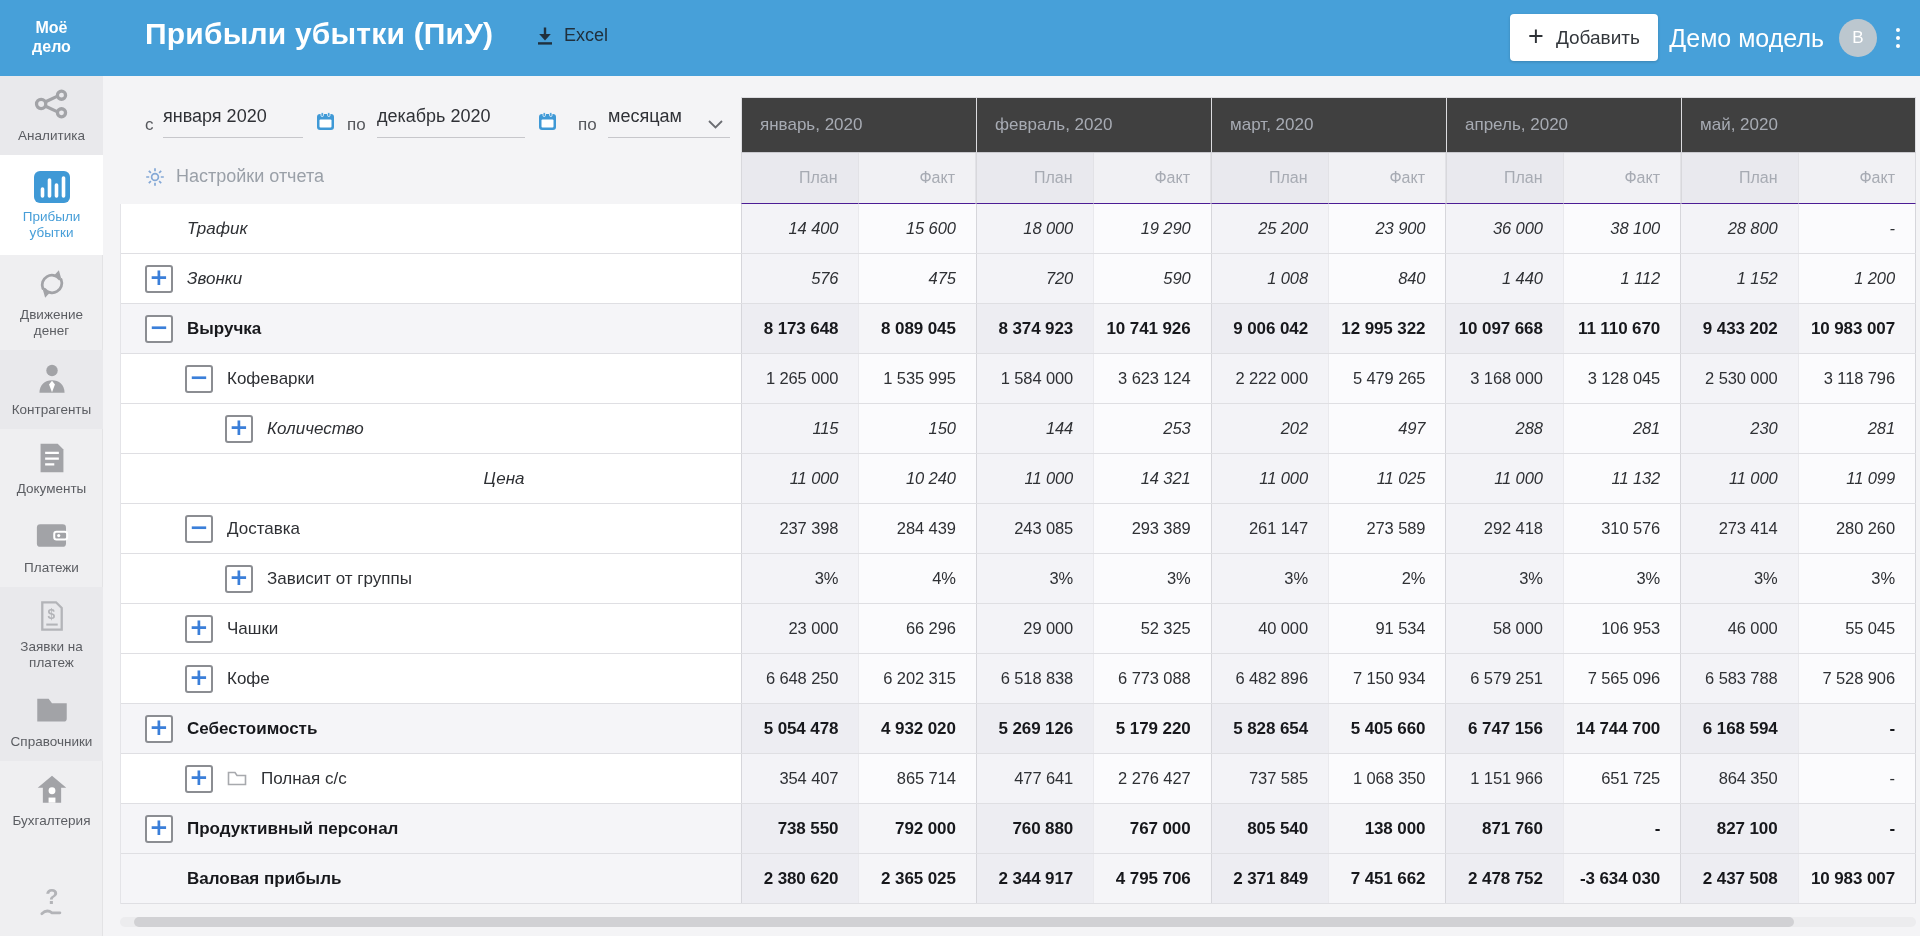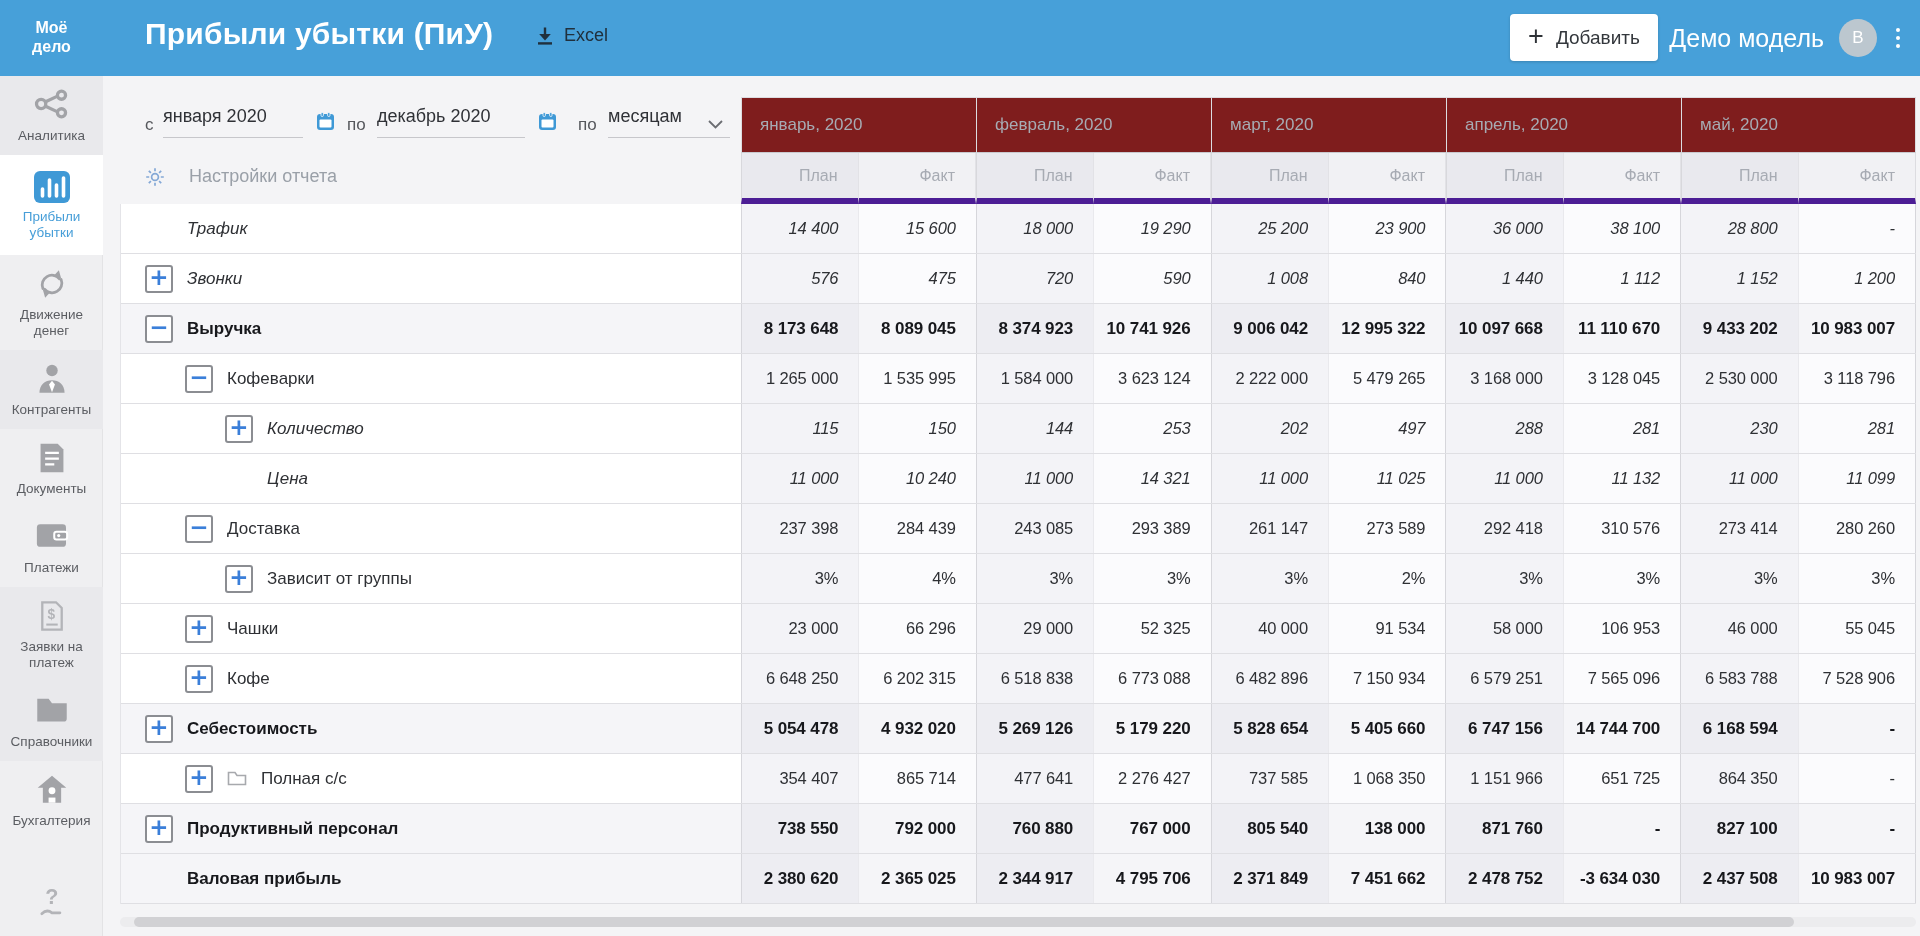--- a/index.html
+++ b/index.html
@@ -25,28 +25,28 @@
   .side-item.dark { background:#e9e9ec; }
   .side-item.active { background:#fff; color:#479ed8; padding:15px 3px 14px; }
   .side-item .s-ico { display:block; height:34px; margin-bottom:5px; }
   .side-item.last { margin-top:auto; }
 
   
   .flt-label { position:absolute; font-size:17px; color:#55575c; top:115px; }
   .flt-input { position:absolute; top:106px; height:32px; border-bottom:1px solid #c7c7cb; font-size:18px; color:#2f3136; cursor:text; }
   .flt-cal { position:absolute; top:112px; cursor:pointer; line-height:0; }
   .flt-chevron { position:absolute; top:120px; cursor:pointer; line-height:0; }
-  .settings { position:absolute; left:145px; top:166px; display:flex; align-items:center; gap:24px; color:#9aa0a8; font-size:18px; cursor:pointer; }
+  .settings { position:absolute; left:145px; top:166px; display:flex; align-items:center; gap:11px; color:#9aa0a8; font-size:18px; cursor:pointer; }
 
   
   .months { position:absolute; left:741px; top:97px; width:1175px; height:56px; display:grid; grid-template-columns:repeat(5,1fr); }
-  .month-cell { background:#7f1d1d; border:1px solid #dcdce0; border-right:none; border-bottom:1px solid #c9c9ce; display:flex; align-items:center; padding-left:18px; color:#a7abb3; font-size:17px; }
+  .month-cell { background:#404040; border:1px solid #dcdce0; border-right:none; border-bottom:1px solid #c9c9ce; display:flex; align-items:center; padding-left:18px; color:#a7abb3; font-size:17px; }
   .month-cell:last-child { border-right:1px solid #dcdce0; }
   .subhead { position:absolute; left:741px; top:153px; width:1175px; height:51px; display:grid; grid-template-columns:repeat(10,1fr); }
-  .sub-cell { display:flex; align-items:center; justify-content:flex-end; padding-right:20px; color:#a7abb3; font-size:16px; border-right:1px solid #e2e2e6; border-bottom:6px solid #4c1d95; }
+  .sub-cell { display:flex; align-items:center; justify-content:flex-end; padding-right:20px; color:#a7abb3; font-size:16px; border-right:1px solid #e2e2e6; border-bottom:1px solid #4c1d95; }
   .sub-cell.plan { background:#e9e9ee; border-left:1px solid #d8d8dc; }
   .sub-cell.fact { background:#f1f1f4; }
   .sub-cell:last-child { border-right:1px solid #dcdce0; }
 
   
   .tbody { position:absolute; left:120px; top:204px; width:1796px; border-left:1px solid #e4e4e8; }
   .t-row { display:grid; grid-template-columns:621px repeat(10,1fr); height:50px; border-bottom:1px solid #dfdfe3; background:#fff; }
   .cell { display:flex; align-items:center; border-right:1px solid #e9e9ed; }
   .cell.month-end { border-right-color:#d6d6db; }
   .label-cell { border-right-color:#d6d6db; background:#fff; font-size:17px; color:#2e3034; gap:14px; }
@@ -299,21 +299,21 @@
       <div class="cell num plan">144</div>
       <div class="cell num fact month-end">253</div>
       <div class="cell num plan">202</div>
       <div class="cell num fact month-end">497</div>
       <div class="cell num plan">288</div>
       <div class="cell num fact month-end">281</div>
       <div class="cell num plan">230</div>
       <div class="cell num fact month-end">281</div>
     </div>
     <div class="t-row italic">
-      <div class="cell label-cell" style="padding-left: 146px;">
+      <div class="cell label-cell" style="padding-left: 146px; justify-content: center;">
         <span>Цена</span>
       </div>
       <div class="cell num plan">11 000</div>
       <div class="cell num fact month-end">10 240</div>
       <div class="cell num plan">11 000</div>
       <div class="cell num fact month-end">14 321</div>
       <div class="cell num plan">11 000</div>
       <div class="cell num fact month-end">11 025</div>
       <div class="cell num plan">11 000</div>
       <div class="cell num fact month-end">11 132</div>

